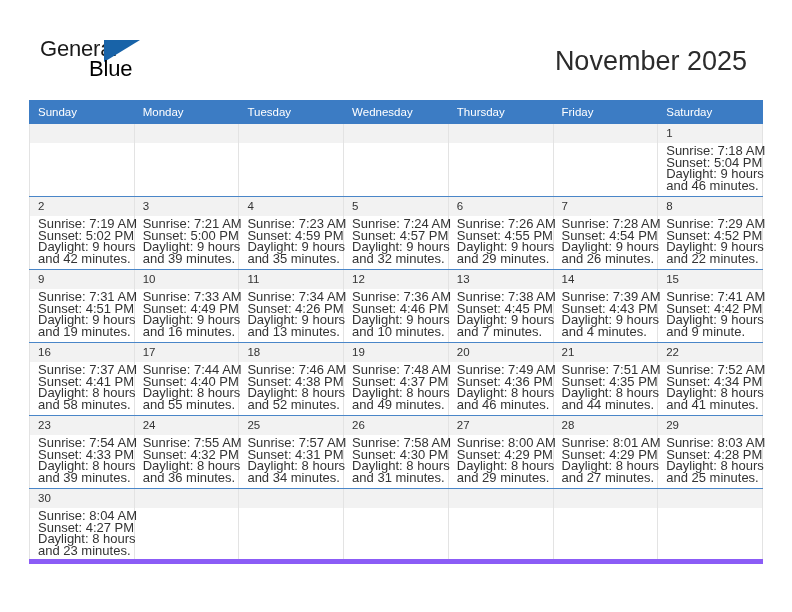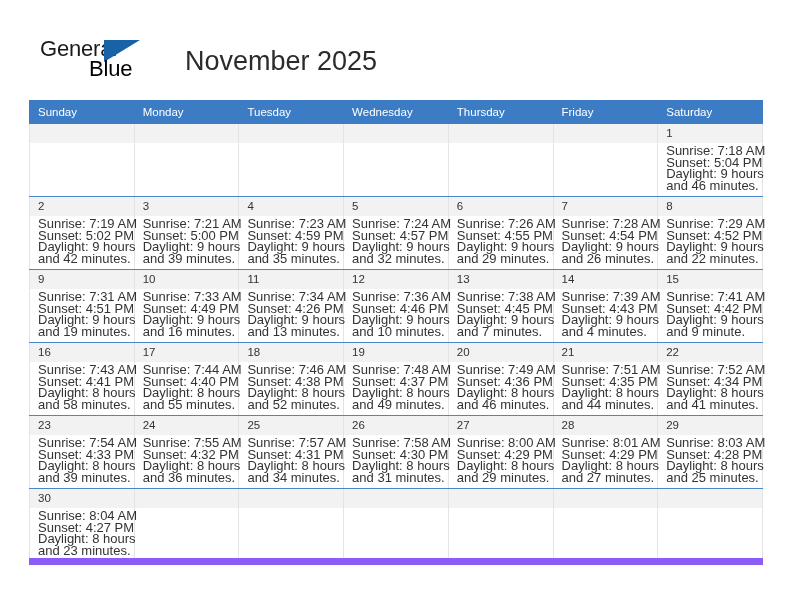--- a/index.html
+++ b/index.html
@@ -18,20 +18,21 @@
     position: relative;
     width: 792px;
     height: 612px;
     box-sizing: border-box;
   }
 
   
   .top {
     display: flex;
     align-items: flex-start;
+    justify-content: space-between;
     padding: 28px 29px 0 29px;
     box-sizing: border-box;
     height: 100px;
   }
   .logo {
     position: relative;
     width: 140px;
     height: 58px;
   }
   .logo-general {
@@ -97,21 +98,21 @@
     vertical-align: top;
     border-left: 1px solid #e3e3e3;
     border-right: 1px solid #e3e3e3;
     border-bottom: 1px solid #4a86c8;
     padding: 0;
     height: 73px;
     box-sizing: border-box;
     background: #ffffff;
   }
   .calendar tr.week:last-child td {
-    border-bottom: 7px solid #8b5cf6;
+    border-bottom: 5px solid #8b5cf6;
   }
   .daynum {
     display: block;
     background: #f2f2f2;
     font-size: 11.5px;
     color: #333333;
     padding: 3px 0 3px 8px;
     min-height: 13px;
     line-height: 13px;
   }
@@ -318,21 +319,21 @@
               <div>Sunset: 4:42 PM</div>
               <div>Daylight: 9 hours</div>
               <div>and 9 minute.</div>
             </div>
           </td>
         </tr>
         <tr class="week">
           <td>
             <span class="daynum">16</span>
             <div class="info">
-              <div>Sunrise: 7:43 AM</div>
+              <div>Sunrise: 7:37 AM</div>
               <div>Sunset: 4:41 PM</div>
               <div>Daylight: 8 hours</div>
               <div>and 58 minutes.</div>
             </div>
           </td>
           <td>
             <span class="daynum">17</span>
             <div class="info">
               <div>Sunrise: 7:44 AM</div>
               <div>Sunset: 4:40 PM</div>

